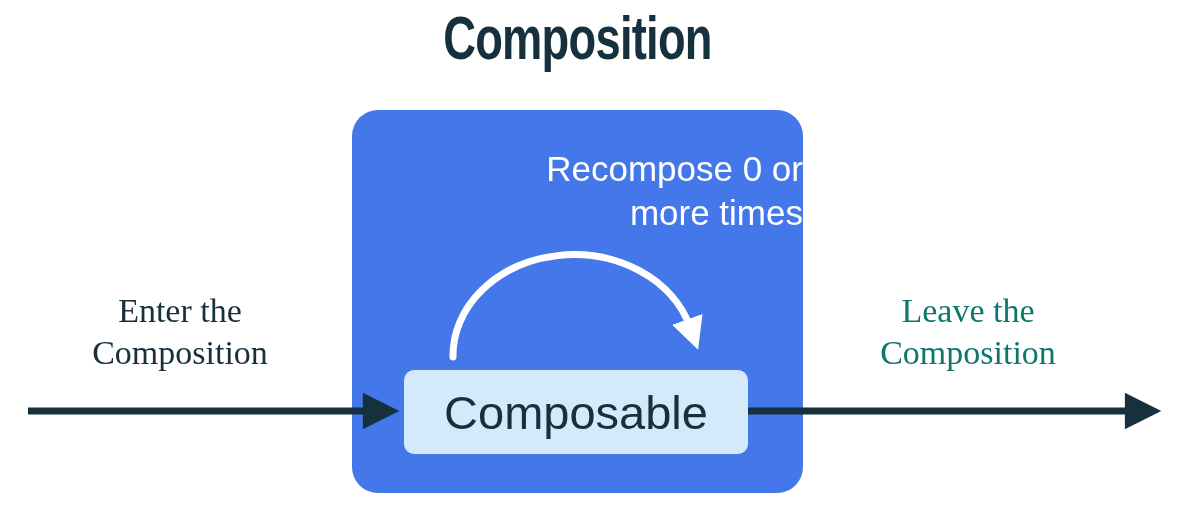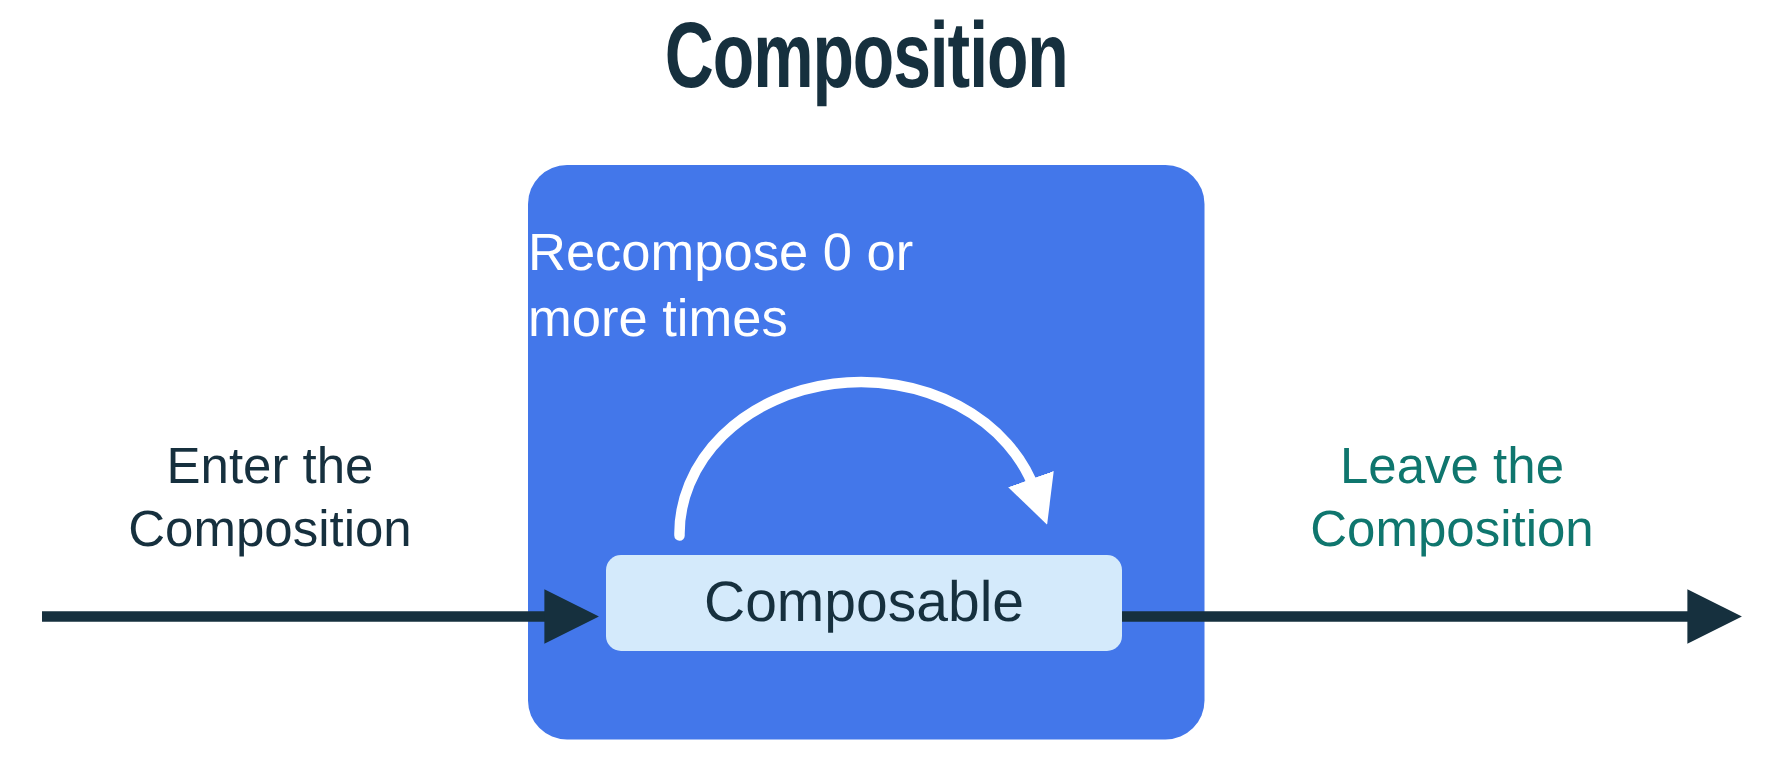--- a/index.html
+++ b/index.html
@@ -34,45 +34,46 @@
     top: 110px;
     width: 451px;
     height: 383px;
     border-radius: 26px;
   }
   .recompose-label {
     position: absolute;
     left: 352px;
     top: 147px;
     width: 451px;
-    text-align: left;
+    text-align: right;
     font-size: 35px;
     line-height: 44px;
     white-space: pre-line;
   }
   .composable-box {
     position: absolute;
     left: 404px;
     top: 370px;
     width: 344px;
-    height: 64px;
+    height: 84px;
     border-radius: 10px;
     display: flex;
     align-items: center;
     justify-content: center;
-    font-size: 38px;
+    font-size: 47px;
   }
   .side-label {
     position: absolute;
     top: 290px;
     width: 320px;
     text-align: center;
     font-size: 34px;
     line-height: 42px;
     white-space: pre-line;
+    font-family: Liberation Serif, serif;
   }
   .side-label.enter { left: 20px; }
   .side-label.leave { left: 808px; }
   .arrow-overlay {
     position: absolute;
     left: 0;
     top: 0;
     width: 1191px;
     height: 512px;
     pointer-events: none;

